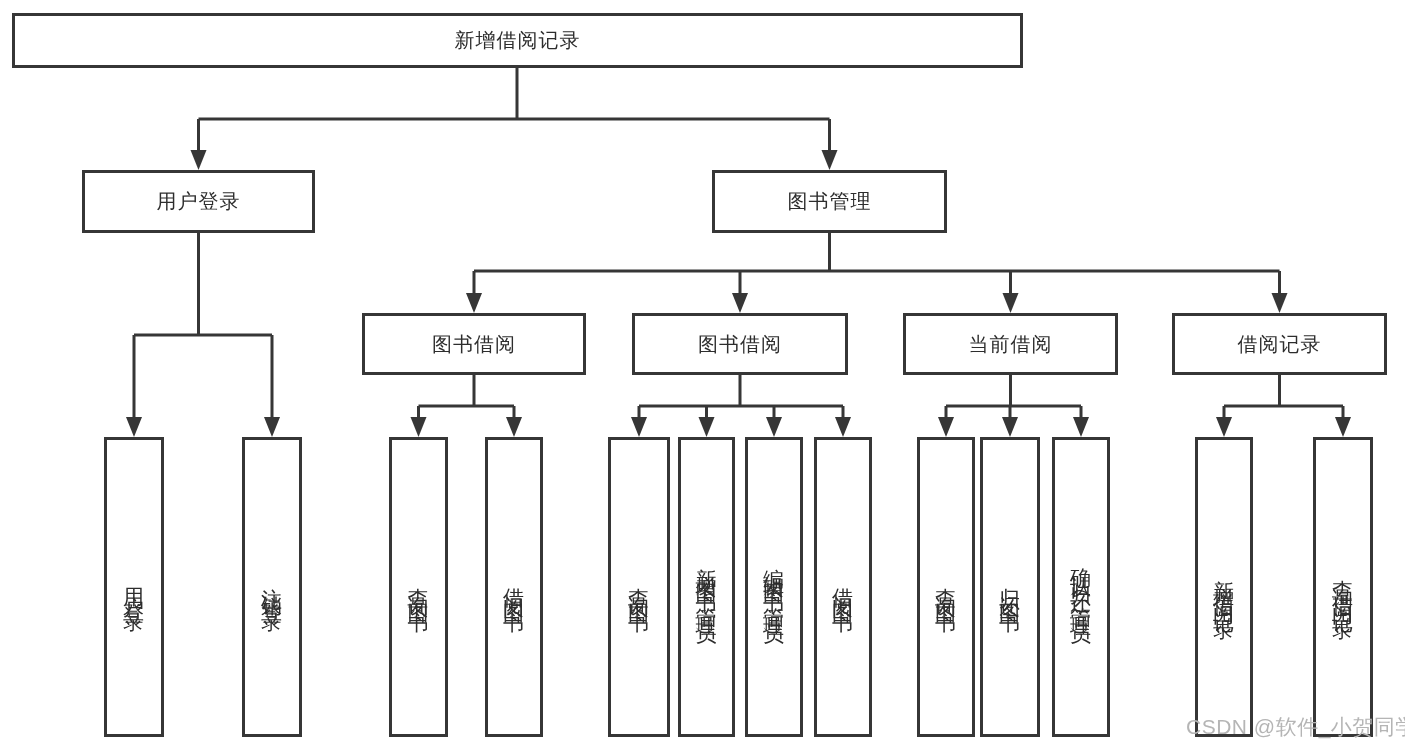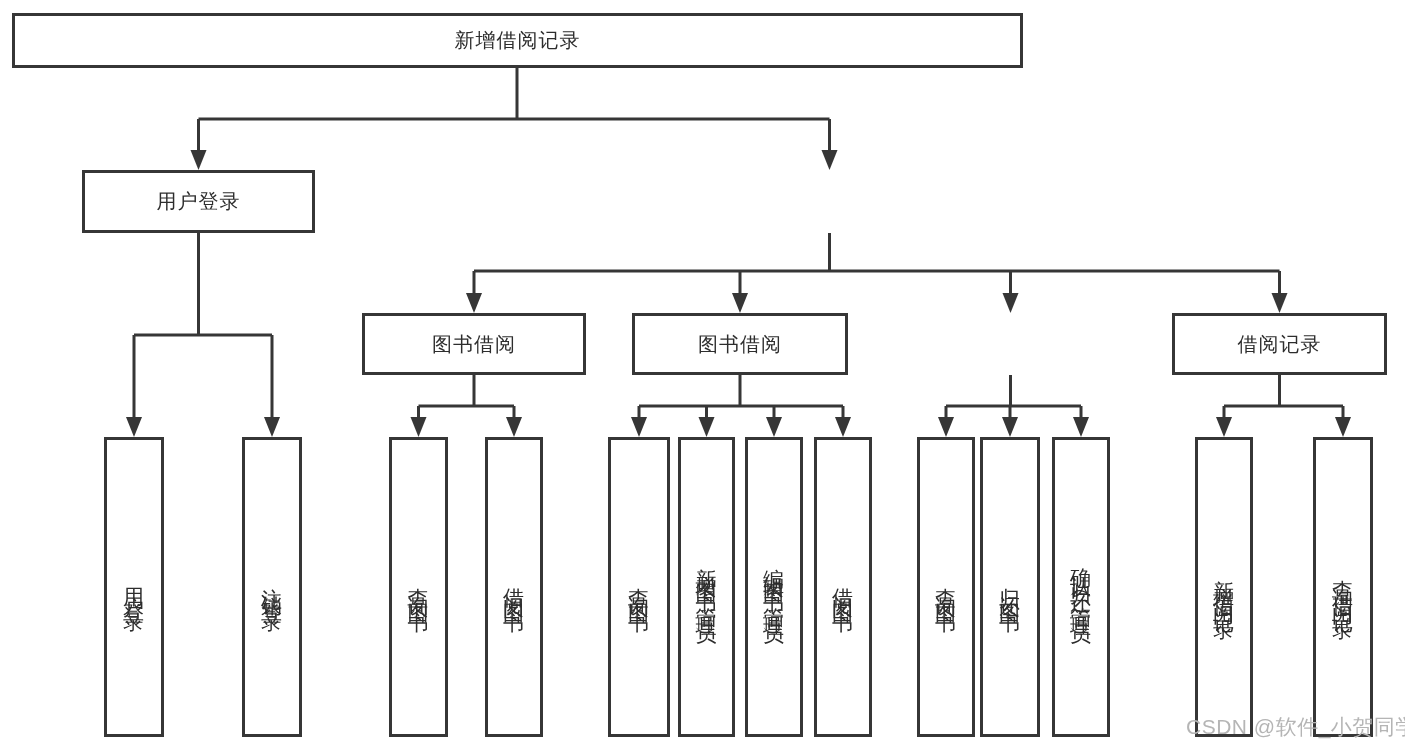--- a/index.html
+++ b/index.html
@@ -117,26 +117,32 @@
     </g>
   </svg>
 
   <div class="node hnode" style="left:12px;top:13px;width:1011px;height:55px">
     <span>新增借阅记录</span>
   </div>
 
   <div class="node hnode" style="left:82px;top:170px;width:233px;height:63px">
     <span>用户登录</span>
   </div>
+  <div class="node hnode" style="left:712px;top:170px;width:235px;height:63px">
+    <span>图书管理</span>
+  </div>
 
   <div class="node hnode" style="left:362px;top:313px;width:224px;height:62px">
     <span>图书借阅</span>
   </div>
   <div class="node hnode" style="left:632px;top:313px;width:216px;height:62px">
     <span>图书借阅</span>
+  </div>
+  <div class="node hnode" style="left:903px;top:313px;width:215px;height:62px">
+    <span>当前借阅</span>
   </div>
   <div class="node hnode" style="left:1172px;top:313px;width:215px;height:62px">
     <span>借阅记录</span>
   </div>
 
   <div class="node vnode" style="left:104px;top:437px;width:60px;height:300px">
     <span>用户登录</span>
   </div>
   <div class="node vnode" style="left:242px;top:437px;width:60px;height:300px">
     <span>注销登录</span>

